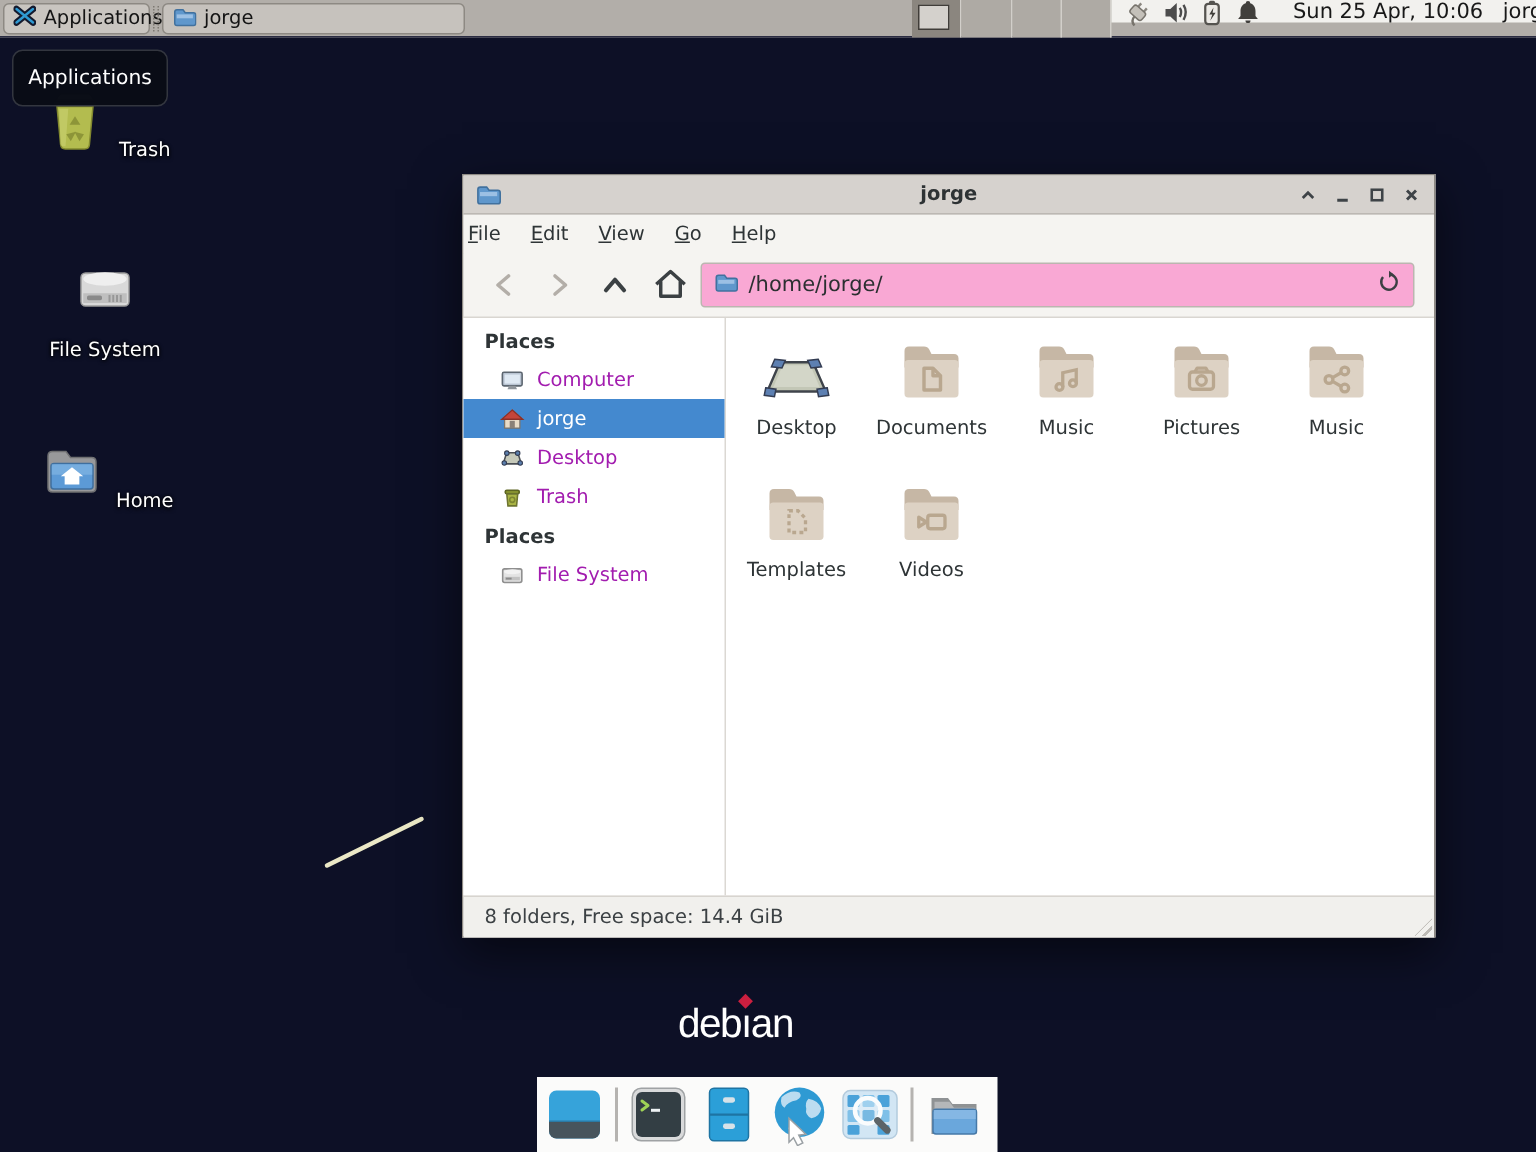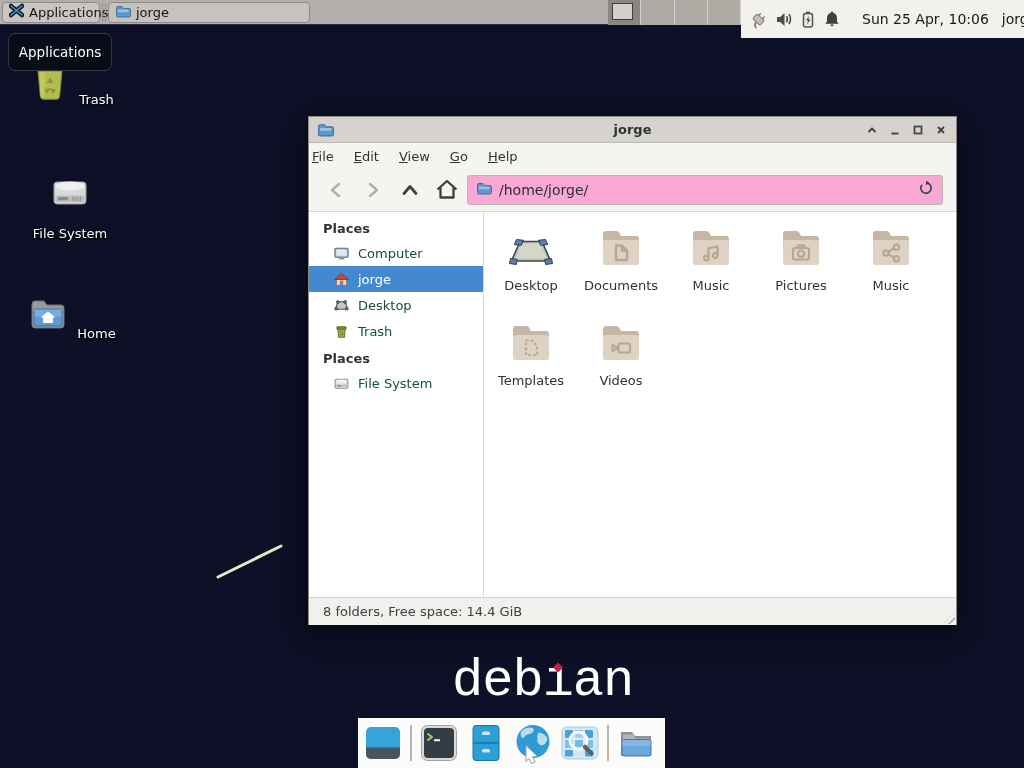--- a/index.html
+++ b/index.html
@@ -6,21 +6,21 @@
   html,body { width:1024px; height:768px; }
   body {
     position:relative; width:1024px; height:768px; overflow:hidden;
     background:#0d1026;
     font-family:"DejaVu Sans", sans-serif;
     -webkit-font-smoothing:antialiased;
   }
 
   
   .panel { position:absolute; left:0; top:0; width:1024px; height:25px; background:#b2aea9; border-bottom:1px solid #2a2c42; z-index:40; }
-  .panel-right { position:absolute; left:741px; top:0; width:283px; height:38px; background:#f2f1ee; display:flex; align-items:center; padding-left:7px; }
+  .panel-right { position:absolute; left:741px; top:0; width:283px; height:15px; background:#f2f1ee; display:flex; align-items:center; padding-left:7px; }
   .pbtn { position:absolute; top:2px; height:21px; background:#c9c5c0; border:1px solid #8d8983; border-radius:4px; display:flex; align-items:center; gap:5px; padding:0 6px; cursor:default; }
   .pbtn .lbl { font-size:13px; color:#141414; white-space:nowrap; }
   .apps-btn { left:2px; width:98px; }
   .task-btn { left:108px; width:202px; background:#c6c2bd; }
   .panel-handle { position:absolute; left:102px; top:4px; width:4px; height:17px; border-left:1px dotted #7d7972; border-right:1px dotted #7d7972; }
   .pager { position:absolute; left:608px; top:0; width:133px; height:25px; display:flex; }
   .pager .cell { flex:1; background:#aeaaa4; border-right:1px solid #d2cfca; position:relative; }
   .pager .cell.active { background:#8b867f; }
   .pager .mini-win { position:absolute; left:4px; top:3px; width:21px; height:17px; background:#d4d1cc; border:1px solid #403d39; }
   .tray-icon { width:22px; height:22px; display:flex; align-items:center; justify-content:center; margin-right:4px; }
@@ -53,36 +53,36 @@
 
   .toolbar { height:43px; background:#f5f4f1; border-bottom:1px solid #d9d6d1; position:relative; }
   .navbtn { position:absolute; top:6px; width:30px; height:30px; display:flex; align-items:center; justify-content:center; border-radius:3px; }
   .nb0{left:12px;} .nb1{left:49px;} .nb2{left:86px;} .nb3{left:123px;}
   .pathfield { position:absolute; left:158px; top:6px; width:476px; height:30px; background:#f9a8d4; border:1px solid #bbb6b0; border-radius:3px; display:flex; align-items:center; padding:0 8px; }
   .pathfield .ptext { font-size:14px; color:#2b2f31; margin-left:7px; flex:1; }
 
   .content { position:relative; height:385px; background:#ffffff; display:flex; }
   .sidebar { width:175px; background:#ffffff; border-right:1px solid #dbd8d3; padding-top:6px; }
   .side-header { height:22px; line-height:22px; padding-left:14px; font-size:13px; font-weight:bold; color:#2e3436; }
-  .side-row { height:26px; display:flex; align-items:center; padding-left:24px; gap:8px; font-size:13px; color:#14532d; cursor:default; }
+  .side-row { height:26px; display:flex; align-items:center; padding-left:24px; gap:8px; font-size:13px; color:#a21caf; cursor:default; }
   .side-row.selected { background:#4489cf; color:#ffffff; }
   .side-spacer { height:4px; }
 
   .mainview { flex:1; padding:13px 0 0 2px; }
   .foldergrid { display:grid; grid-template-columns:repeat(5,90px); grid-auto-rows:76px; row-gap:19px; }
   .fitem { width:90px; text-align:center; cursor:default; }
   .fitem .flabel { display:block; margin-top:1px; font-size:13px; color:#2e3436; white-space:nowrap; }
 
   .statusbar { position:relative; height:28px; background:#f1f0ed; border-top:1px solid #d7d4cf; line-height:27px; padding-left:14px; font-size:13px; color:#3c4144; }
   .grip { position:absolute; right:1px; bottom:1px; width:12px; height:12px;
     background:repeating-linear-gradient(135deg, transparent 0 3px, #bdbab5 3px 4.5px);
     clip-path:polygon(100% 0, 100% 100%, 0 100%); }
 
   
-  .debian-logo { position:absolute; left:452px; top:658px; height:50px; z-index:2; color:#ffffff; font-family:Liberation Mono, monospace; font-size:52px; letter-spacing:-1px; line-height:48px; display:flex; }
+  .debian-logo { position:absolute; left:452px; top:658px; height:50px; z-index:2; color:#ffffff; font-family:Liberation Sans, sans-serif; font-size:27px; letter-spacing:-1px; line-height:48px; display:flex; }
   .i-wrap { position:relative; }
   .diamond { position:absolute; top:6px; left:50%; width:7px; height:7px; background:#ce2040; transform:translateX(-50%) rotate(45deg); }
 
   
   .dock { position:absolute; left:358px; top:718px; width:307px; height:50px; background:#fbfbfa; display:flex; align-items:center; padding:0 5px; gap:7px; z-index:5; }
   .dock-item { width:40px; height:40px; display:flex; align-items:center; justify-content:center; cursor:default; }
   .dock-sep { width:2px; height:36px; background:#b5b3b0; }
 </style>
 </head>
 <body>

